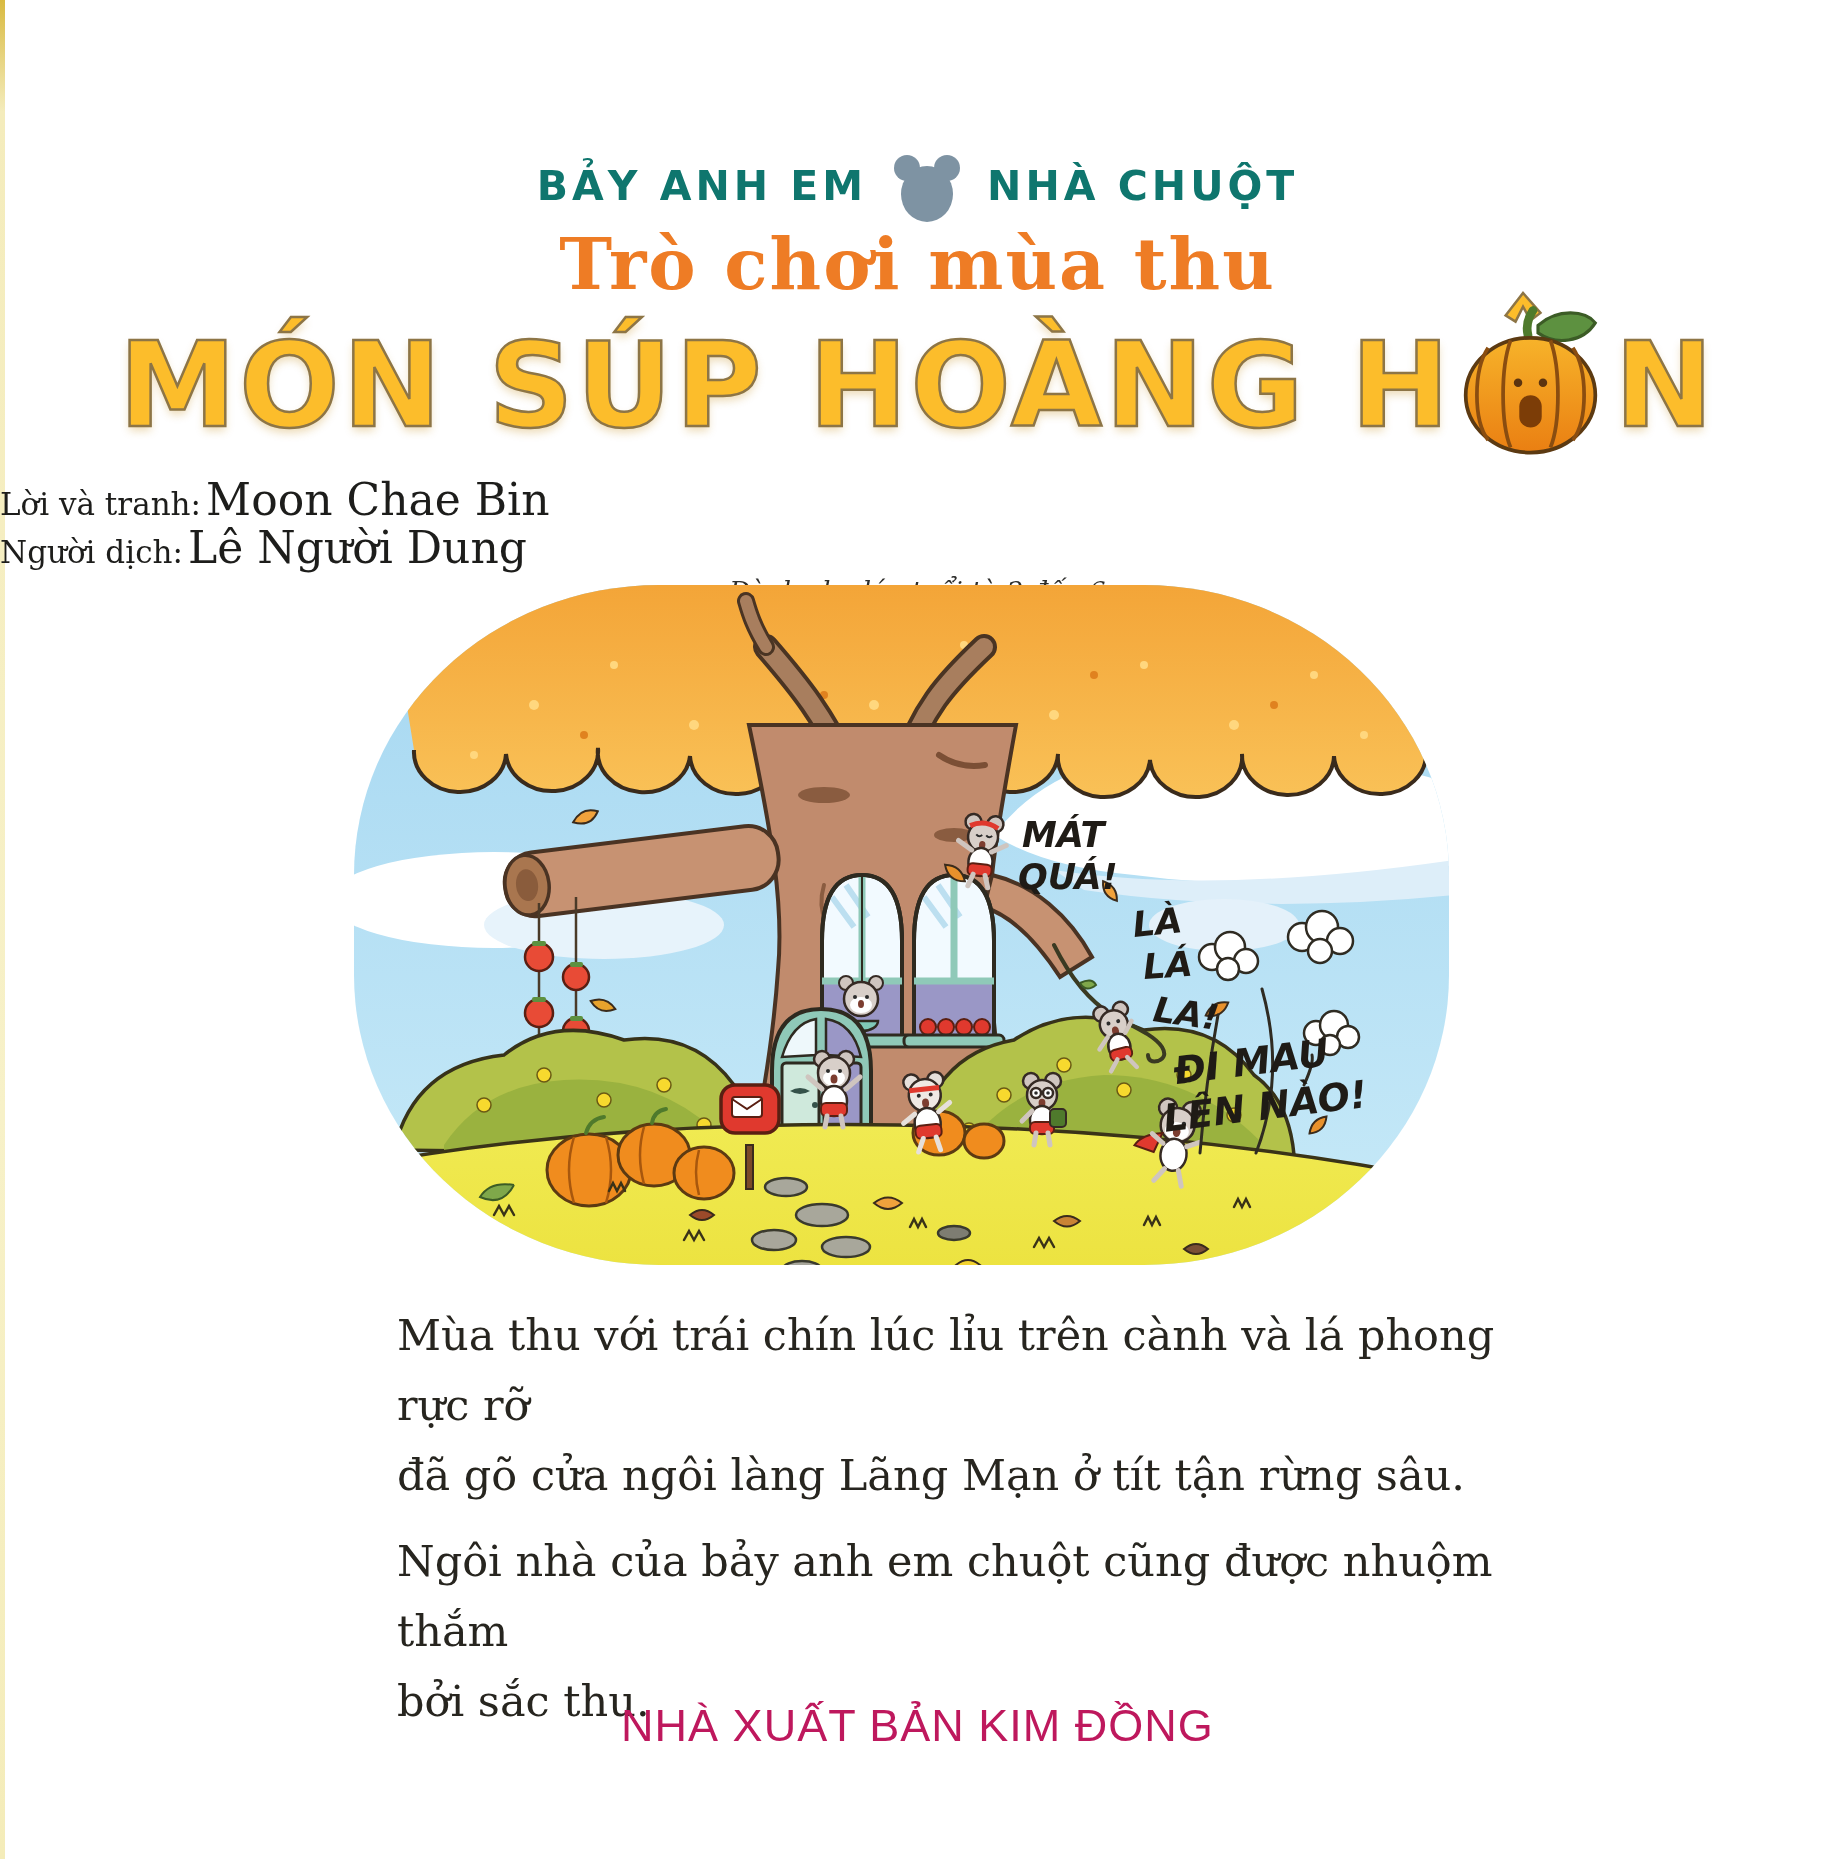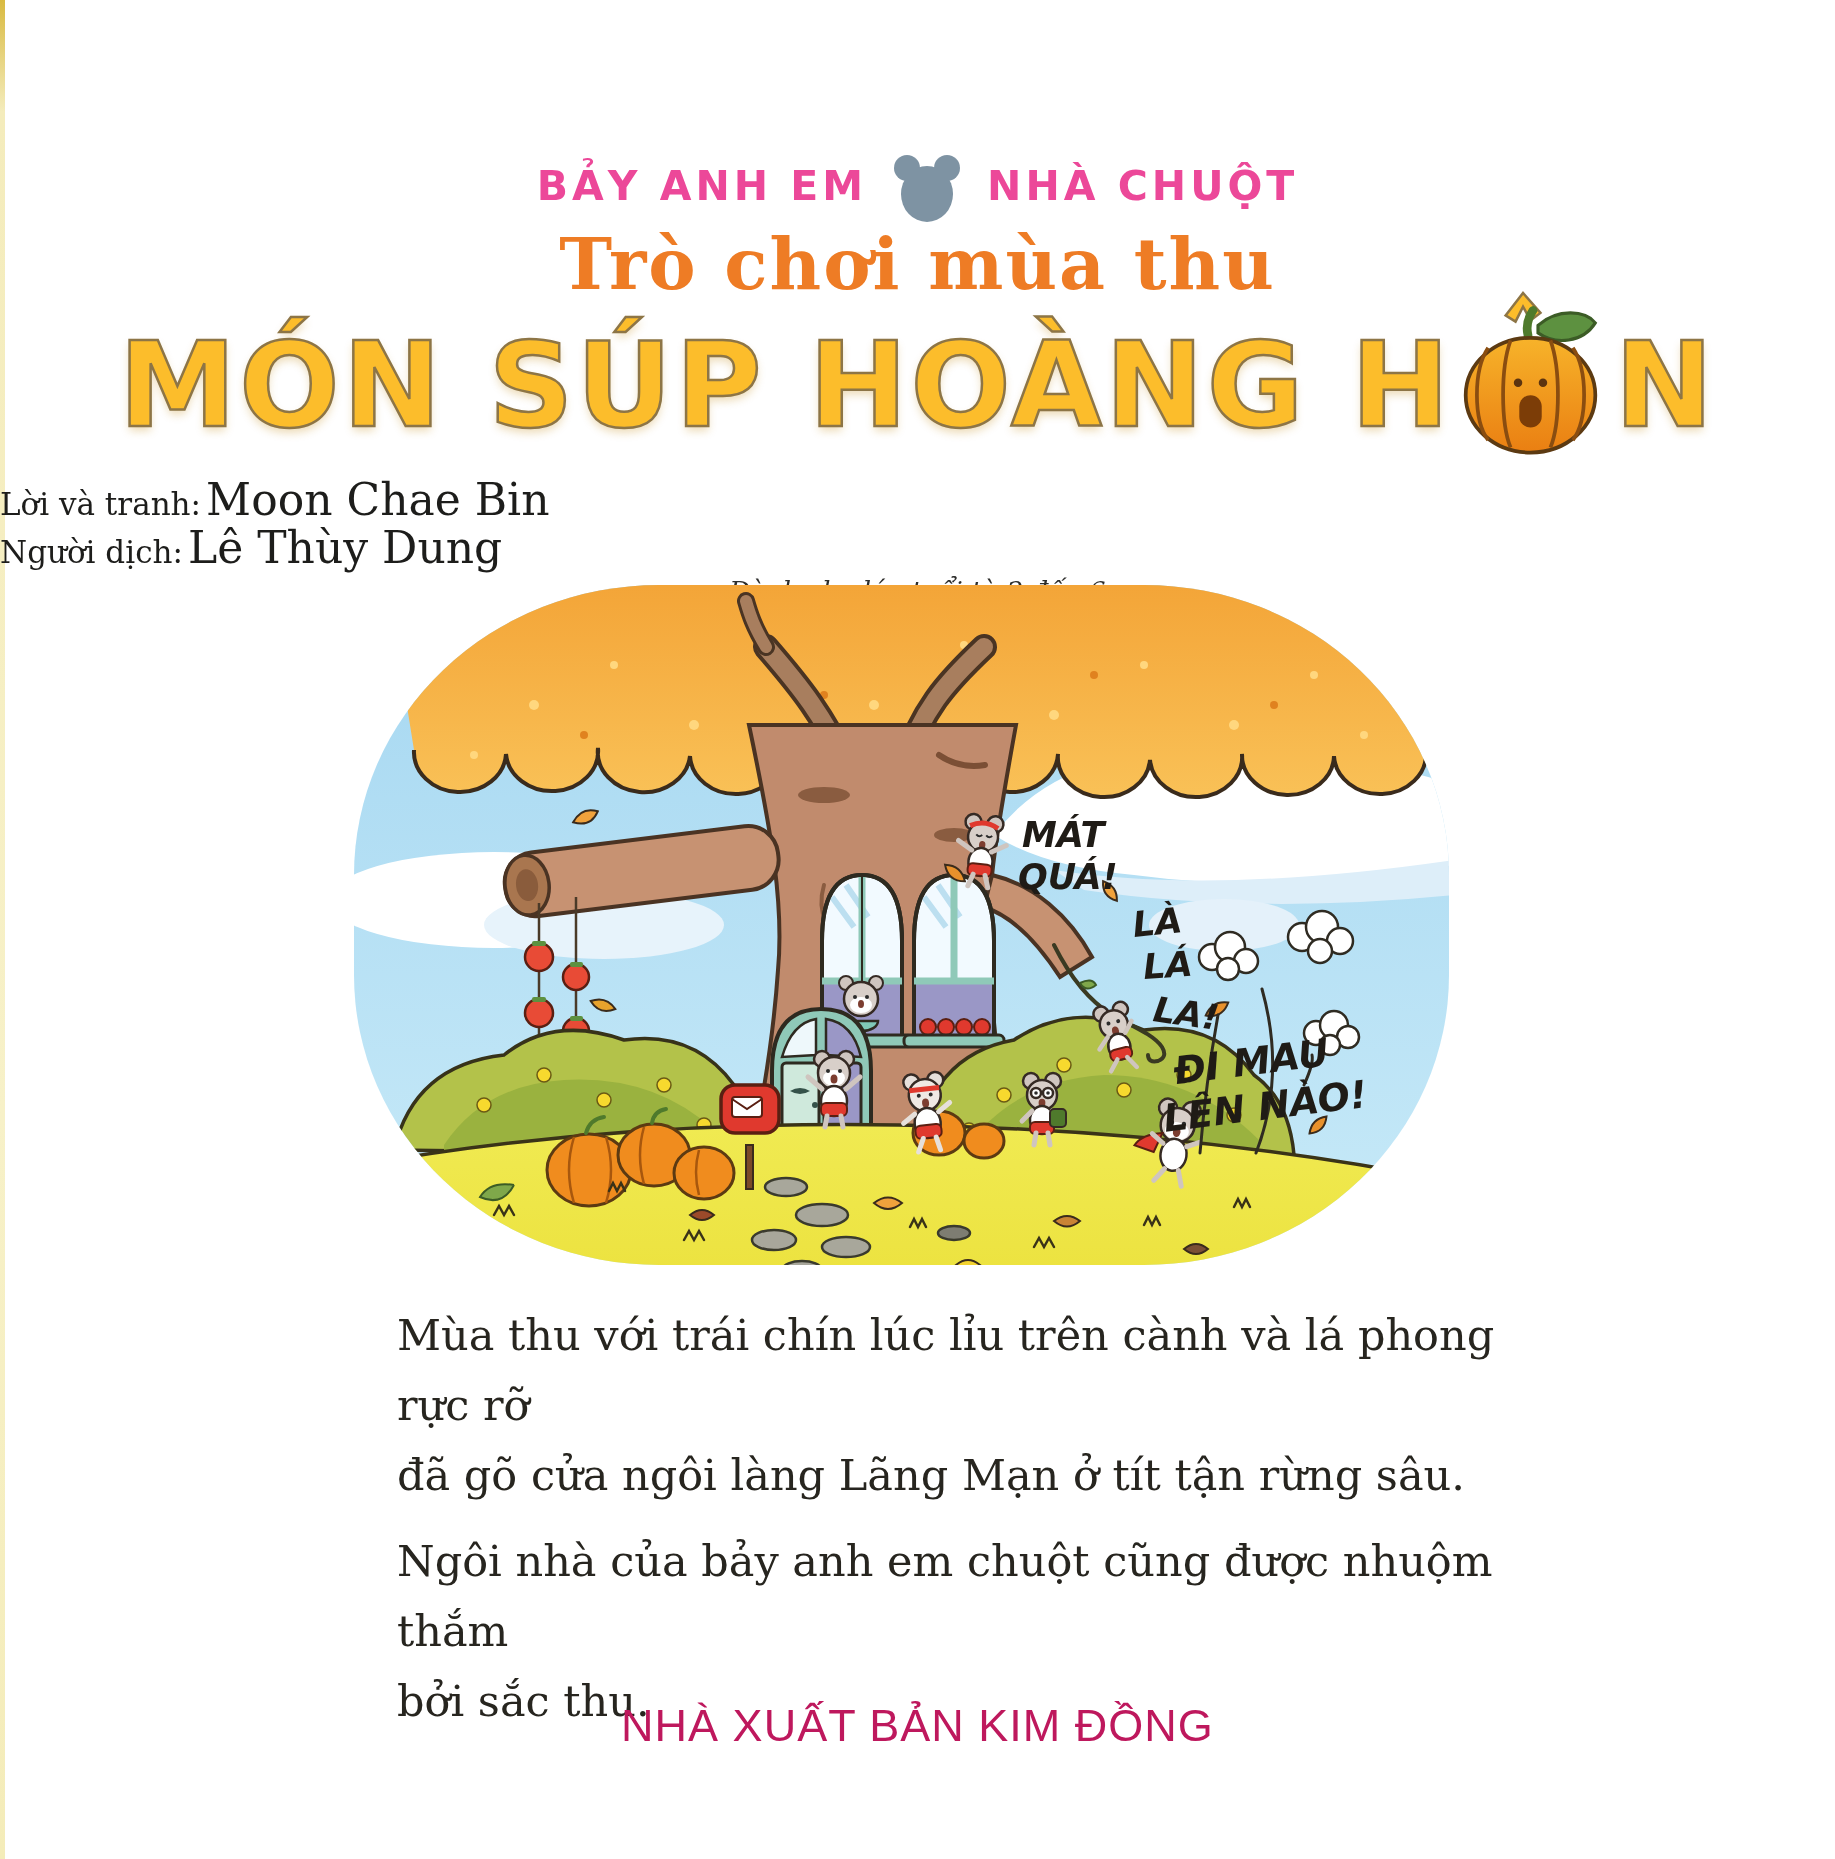--- a/index.html
+++ b/index.html
@@ -3,21 +3,21 @@
 <meta charset="utf-8">
 <style>
   html,body{margin:0;padding:0;background:#ffffff;}
   .page{position:relative;width:1835px;height:1859px;background:#ffffff;overflow:hidden;
         font-family:"DejaVu Sans",sans-serif;}
   .abs{position:absolute;}
   .edge-strip{left:0;top:0;width:5px;height:1859px;
       background:linear-gradient(180deg,#d9ba40 0%,#f4ecbc 6%,#f7f1c8 60%,#f4ecb9 100%);}
   .series-row{left:0;top:142px;width:1835px;display:flex;align-items:center;justify-content:center;gap:16px;}
   .series-text{font-family:"DejaVu Sans",sans-serif;font-weight:bold;font-size:41px;
-      letter-spacing:4px;color:#ec4899;}
+      letter-spacing:4px;color:#0f766e;}
   .subtitle{left:0;top:222px;width:1835px;text-align:center;
       font-family:"DejaVu Serif",serif;font-size:71px;font-weight:bold;color:#ee7c25;letter-spacing:2px;}
   .main-title{left:0;top:288px;width:1835px;display:flex;align-items:flex-end;justify-content:center;}
   .bubble-text{font-family:"DejaVu Sans",sans-serif;font-weight:bold;font-size:118px;line-height:150px;
       color:#fcbd2b;-webkit-text-stroke:2.5px #8d7546;letter-spacing:3px;
       text-shadow:0 5px 8px rgba(196,138,22,0.30);}
   .credit-line{left:0;width:1835px;text-align:left;color:#1d1d1b;font-family:"DejaVu Serif",serif;}
   .credit-label{font-size:31px;}
   .credit-name{font-size:44px;}
   .age-note{left:0;top:576px;width:1835px;text-align:center;font-family:"DejaVu Serif",serif;
@@ -80,21 +80,21 @@
     </span>
     <span class="bubble-text">N</span>
   </div>
 
   <div class="abs credit-line" style="top:474px;">
     <span class="credit-label">Lời và tranh:</span>
     <span class="credit-name">Moon Chae Bin</span>
   </div>
   <div class="abs credit-line" style="top:522px;">
     <span class="credit-label">Người dịch:</span>
-    <span class="credit-name">Lê Thùy Dung</span>
+    <span class="credit-name">Lê Người Dung</span>
   </div>
   <div class="abs age-note">Dành cho lứa tuổi từ 2 đến 6</div>
 
   <div class="abs" style="left:354px;top:585px;font-style:italic;">
     <svg width="1095" height="680" viewBox="0 0 1095 680">
       <defs>
         <clipPath id="blob">
             <rect x="0" y="0" width="1095" height="680" rx="305" ry="290"></rect>
           </clipPath>
         <linearGradient id="skyG" x1="0" y1="0" x2="0" y2="1">

